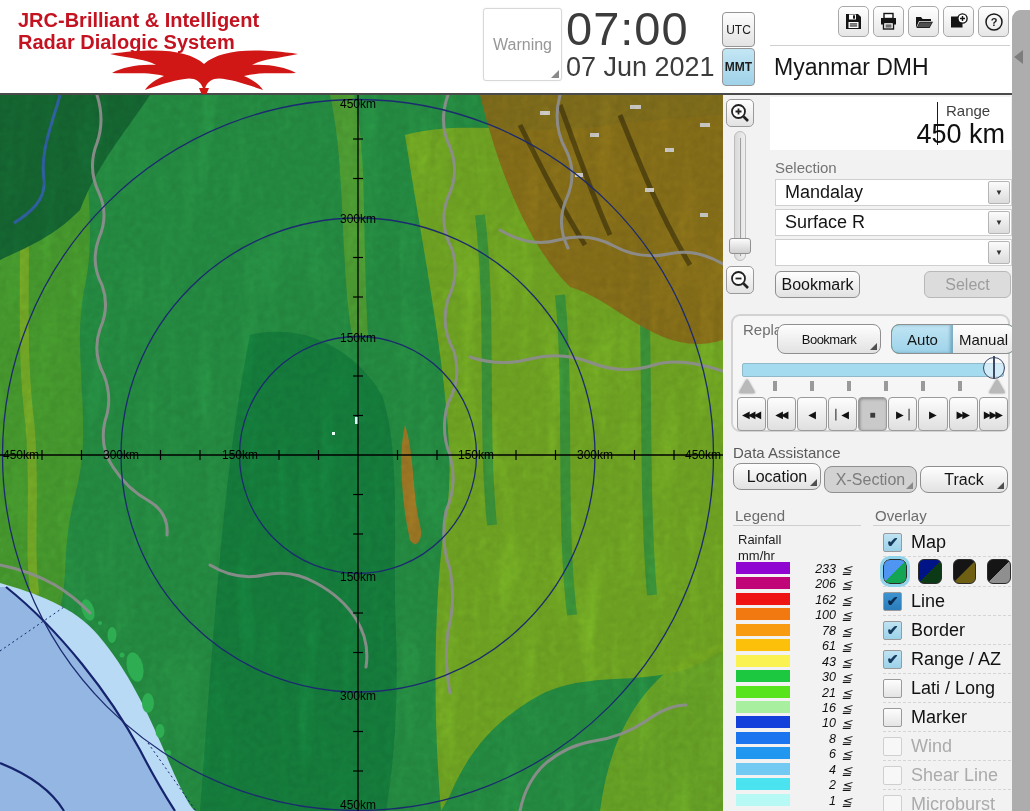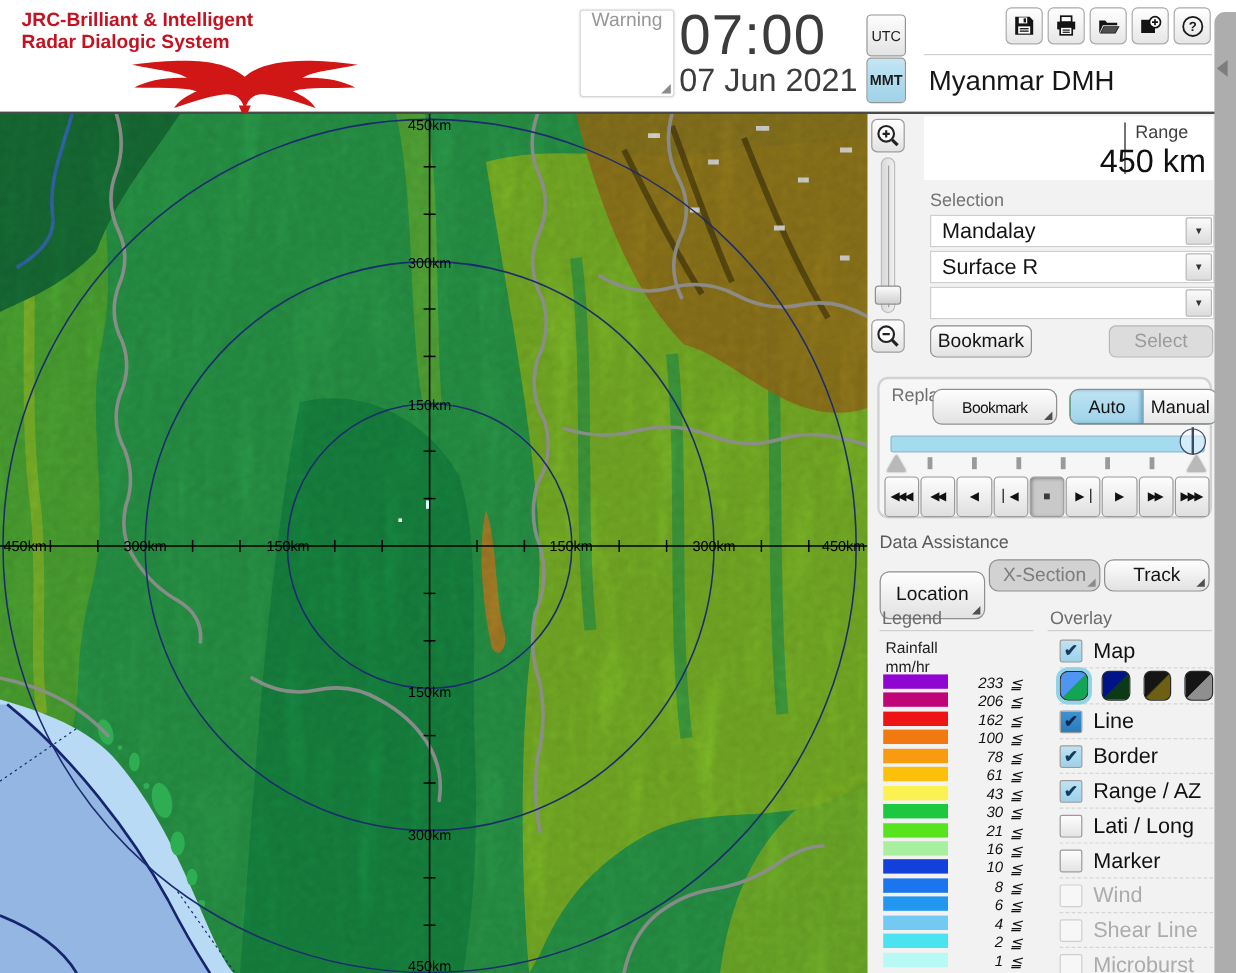--- a/index.html
+++ b/index.html
@@ -5,24 +5,24 @@
   * { margin:0; padding:0; box-sizing:border-box; }
   body { font-family:"Liberation Sans", sans-serif; background:#888; }
   .app { position:relative; width:1030px; height:811px; background:#fff; overflow:hidden; }
 
   
   .header { position:absolute; left:0; top:0; width:1030px; height:95px; background:#fff; border-bottom:2px solid #4a4a4a; }
   .logo { position:absolute; left:8px; top:4px; width:400px; height:88px; }
   .logo-top { display:flex; align-items:flex-start; }
   .jbirds { font-family:"Liberation Serif", serif; font-weight:bold; font-size:44px; line-height:1; color:#121212; letter-spacing:1px; }
   .jbirds .j { color:#c41220; }
-  .tagline { margin-left:10px; margin-top:5px; color:#c41220; font-weight:bold; font-size:16px; line-height:1.1; letter-spacing:0px; }
+  .tagline { margin-left:10px; margin-top:5px; color:#c41220; font-weight:bold; font-size:20px; line-height:1.1; letter-spacing:0px; }
   .eagle { position:absolute; left:0px; top:40px; }
 
-  .warning-box { position:absolute; left:483px; top:8px; width:79px; height:73px; background:#fff; border:1px solid #d8d8d8; border-radius:3px; box-shadow:0 0 2px rgba(0,0,0,.08); display:flex; justify-content:center; color:#979797; font-size:16px; }
+  .warning-box { position:absolute; left:483px; top:8px; width:79px; height:73px; background:#fff; border:1px solid #d8d8d8; border-radius:3px; box-shadow:0 0 2px rgba(0,0,0,.08); display:flex; align-items:center; justify-content:center; color:#979797; font-size:16px; }
   .warning-box .corner { position:absolute; right:2px; bottom:2px; width:0; height:0; border-left:8px solid transparent; border-bottom:8px solid #8a8a8a; }
 
   .clock { position:absolute; left:566px; top:4px; width:150px; text-align:left; color:#3c3c3c; }
   .clock .time { font-size:47px; line-height:1.05; letter-spacing:1px; }
   .clock .date { font-size:27px; line-height:1.1; white-space:nowrap; }
 
   .tzcol { position:absolute; left:722px; top:12px; width:33px; }
   .tzbtn { width:33px; height:35px; border:1px solid #949494; border-radius:4px; display:flex; align-items:center; justify-content:center; font-size:12px; color:#1c1c1c; background:linear-gradient(#fdfdfd,#e3e3e3); cursor:pointer; }
   .tzbtn.mmt { height:38px; margin-top:1px; background:linear-gradient(#c3e6f4,#9fd2e8); font-weight:bold; }
 
@@ -75,21 +75,21 @@
   .rp-slider { position:absolute; left:9px; top:47px; width:262px; height:14px; background:#a5dbef; border:1px solid #8fb9c9; border-radius:2px; cursor:pointer; }
   .rp-thumb { position:absolute; left:250px; top:41px; width:22px; height:22px; border:1.5px solid #3d4a66; border-radius:50%; background:rgba(250,252,255,.55); cursor:grab; }
   .rp-thumb::after { content:""; position:absolute; left:9px; top:-2px; width:1.5px; height:23px; background:#3d4a66; }
   .rp-marker { position:absolute; top:63px; width:0; height:0; border-left:8px solid transparent; border-right:8px solid transparent; border-bottom:14px solid #b9b9b9; filter:drop-shadow(0 0 1px #777); cursor:grab; }
   .rp-tick { position:absolute; top:65px; width:4px; height:10px; background:#9a9a9a; }
   .rp-buttons { position:absolute; left:4px; top:81px; width:271px; height:34px; display:flex; gap:1px; }
   .pbtn { flex:1; border:1px solid #9a9a9a; border-radius:4px; background:linear-gradient(#fdfdfd,#dfdfdf); display:flex; align-items:center; justify-content:center; font-size:10px; letter-spacing:-2px; color:#111; padding-right:2px; cursor:pointer; }
   .pbtn.active { background:#c9c9c9; box-shadow:inset 1px 1px 3px rgba(0,0,0,.35); color:#3a3a3a; }
 
   .da-label { position:absolute; left:10px; top:349px; font-size:15px; color:#5a5a5a; }
-  .btn-location { position:absolute; left:10px; top:381px; width:88px; height:40px; border-radius:8px;align-items:center; }
+  .btn-location { position:absolute; left:10px; top:368px; width:88px; height:27px; border-radius:8px;align-items:center; }
   .btn-xsection { position:absolute; left:101px; top:371px; width:93px; height:27px; border-radius:8px; background:#d2d2d2; color:#7c7c7c; }
   .btn-track    { position:absolute; left:197px; top:371px; width:88px; height:27px; border-radius:8px; }
 
   
   .legend-title { position:absolute; left:12px; top:412px; font-size:15px; color:#6c6c6c; }
   .legend-rule { position:absolute; left:10px; top:430px; width:128px; height:1px; background:#cfcfcf; }
   .legend-sub { position:absolute; left:15px; top:437px; font-size:13px; color:#1d1d1d; line-height:1.25; }
   .legend-rows { position:absolute; left:13px; top:467px; width:132px; }
   .lrow { display:flex; align-items:flex-start; height:15.45px;font-style:italic; }
   .lrow .sw { width:54px; height:12px; }

